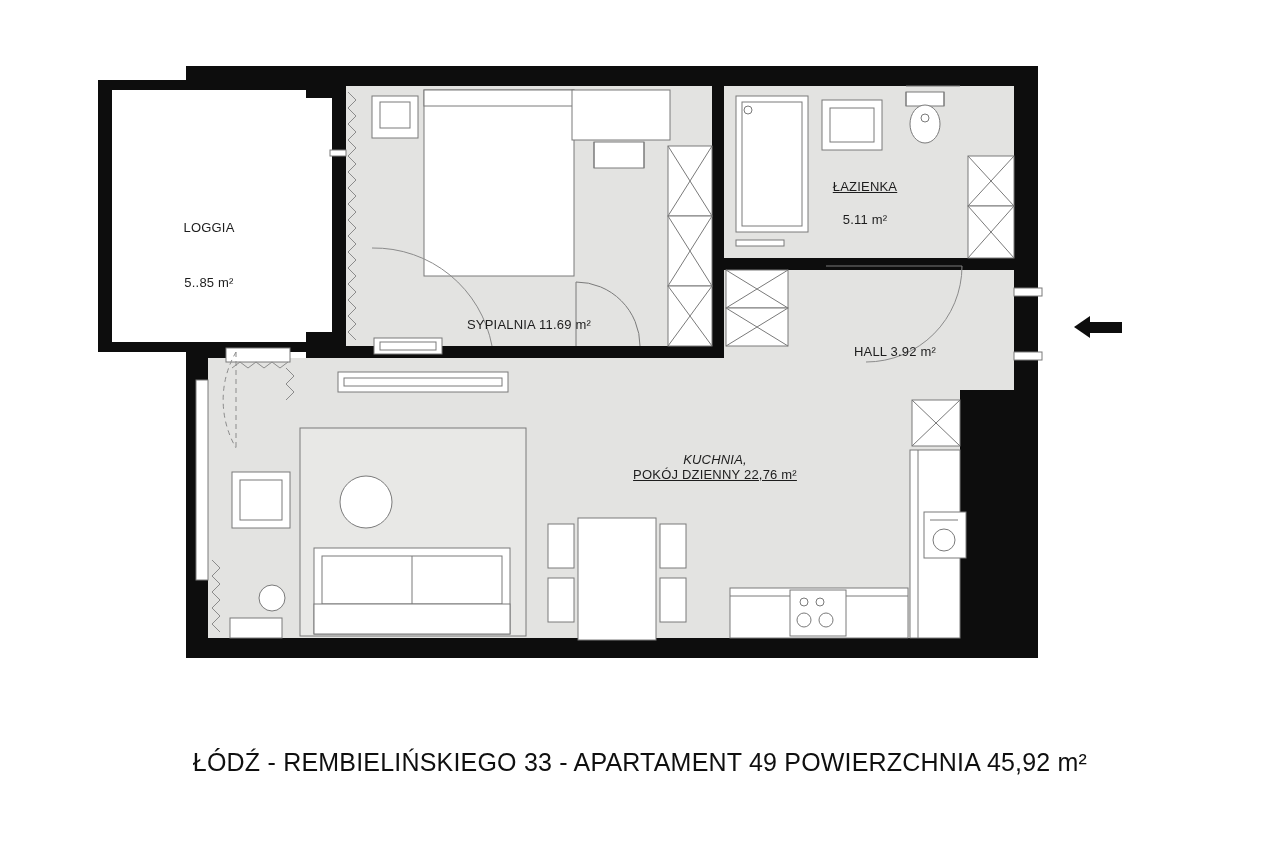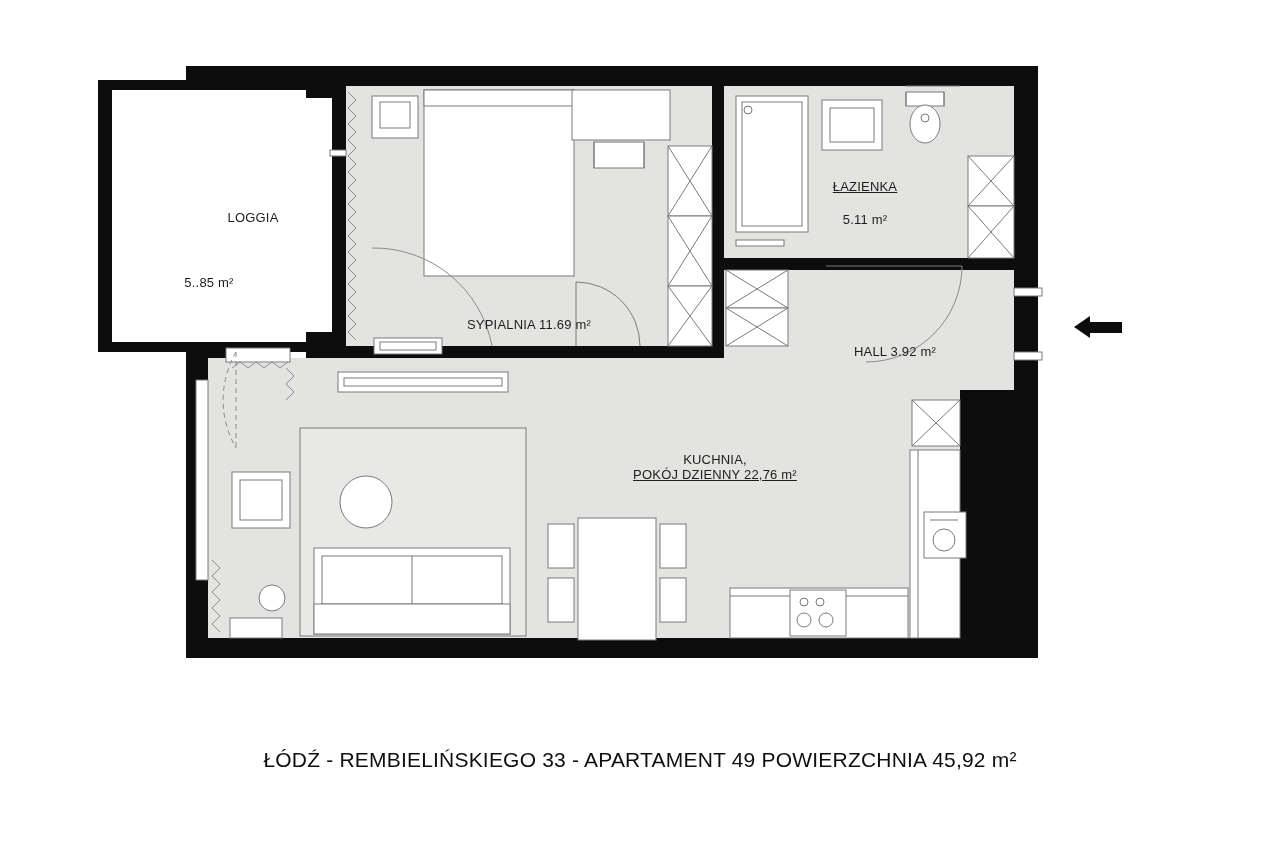--- a/index.html
+++ b/index.html
@@ -39,21 +39,21 @@
     white-space: nowrap;
     text-align: center;
   }
 
   .caption {
     position: absolute;
     left: 0;
     top: 748px;
     width: 1280px;
     text-align: center;
-    font-size: 21px;
+    font-size: 25px;
     color: #0f0f0f;
     letter-spacing: 0.2px;
   }
 
   
   .arrow-shaft {
     position: absolute;
     background: #0d0d0d;
   }
   .arrow-head {
@@ -230,31 +230,31 @@
 
       <path d="M236 352 A96 96 0 0 0 236 448" stroke="#8b8b8b" stroke-dasharray="5 4"></path>
       <path d="M236 352 L236 448" stroke="#8b8b8b" stroke-dasharray="5 4"></path>
 
       <path d="M286 368 L294 376 L286 384 L294 392 L286 400" stroke="#8b8b8b"></path>
       <path d="M232 368 L240 362 L248 368 L256 362 L264 368 L272 362 L280 368 L288 362" stroke="#8b8b8b"></path>
 
     </g>
   </svg>
 
-  <div class="lbl" style="left:112px; top:210px; width:194px;padding-left:44px;">LOGGIA</div>
+  <div class="lbl" style="left:112px; top:220px; width:194px;">LOGGIA</div>
   <div class="lbl" style="left:112px; top:227px; width:194px;margin-top:48px;">5..85 m²</div>
 
   <div class="lbl" style="left:346px; top:317px; width:366px;">SYPIALNIA 11.69 m²</div>
 
   <div class="lbl" style="left:760px; top:179px; width:210px;text-decoration:underline;">ŁAZIENKA</div>
   <div class="lbl" style="left:760px; top:212px; width:210px;text-align:center;">5.11 m²</div>
 
   <div class="lbl" style="left:790px; top:344px; width:210px;">HALL 3.92 m²</div>
 
-  <div class="lbl" style="left:590px; top:452px; width:250px;">KUCHNIA,</div>
+  <div class="lbl" style="left:590px; top:452px; width:250px;font-style:italic;">KUCHNIA,</div>
   <div class="lbl" style="left:590px; top:467px; width:250px;text-decoration:underline;">POKÓJ DZIENNY 22,76 m²</div>
 
   <div class="arrow-shaft" style="left:1090px; top:322px; width:32px; height:11px;"></div>
   <div class="arrow-head" style="left:1074px; top:316px;"></div>
 
   <div class="caption">ŁÓDŹ - REMBIELIŃSKIEGO 33 - APARTAMENT 49 POWIERZCHNIA 45,92 m²</div>
 
 </div>
 
 </body></html>

